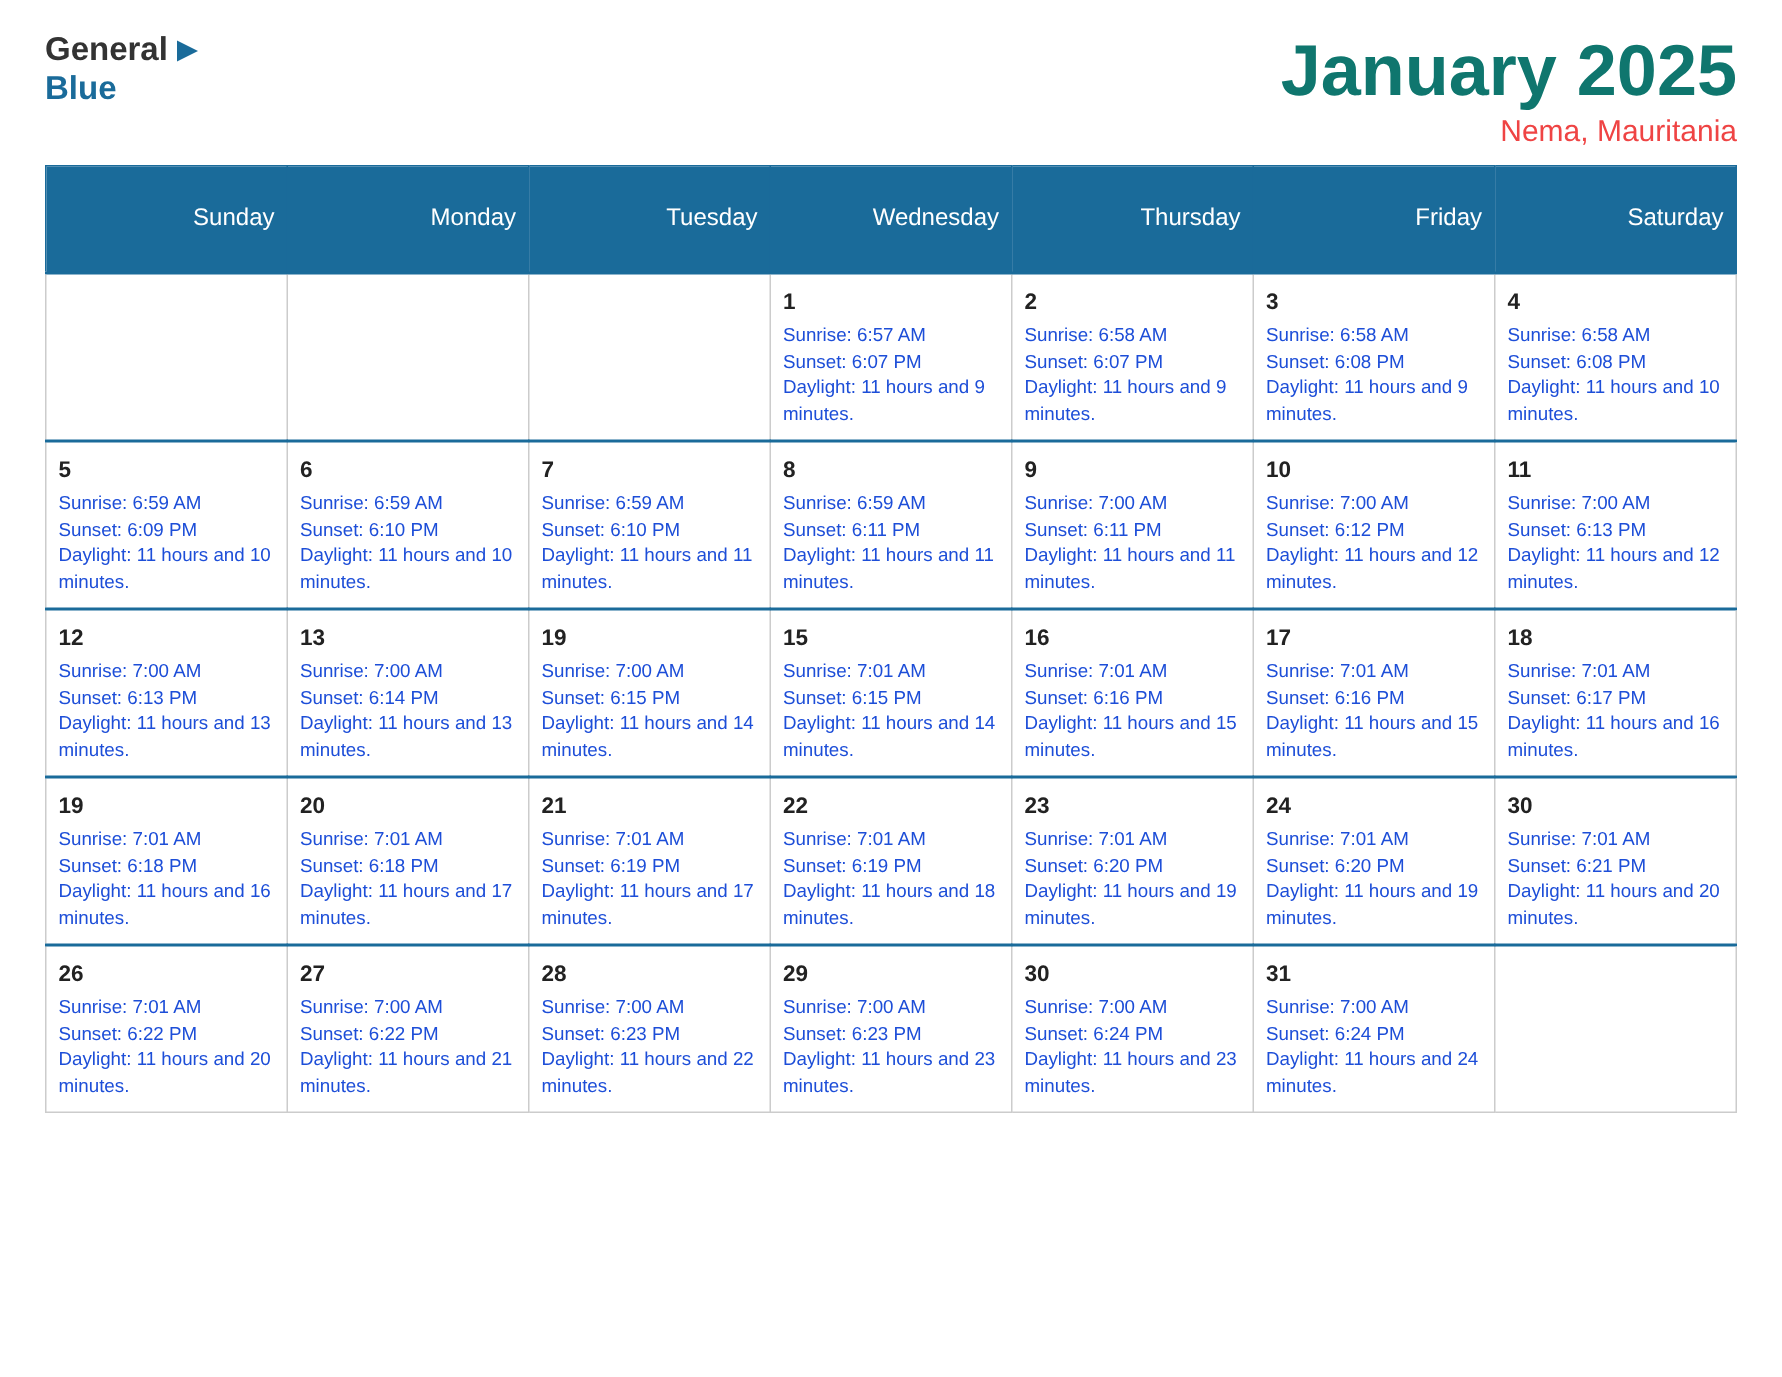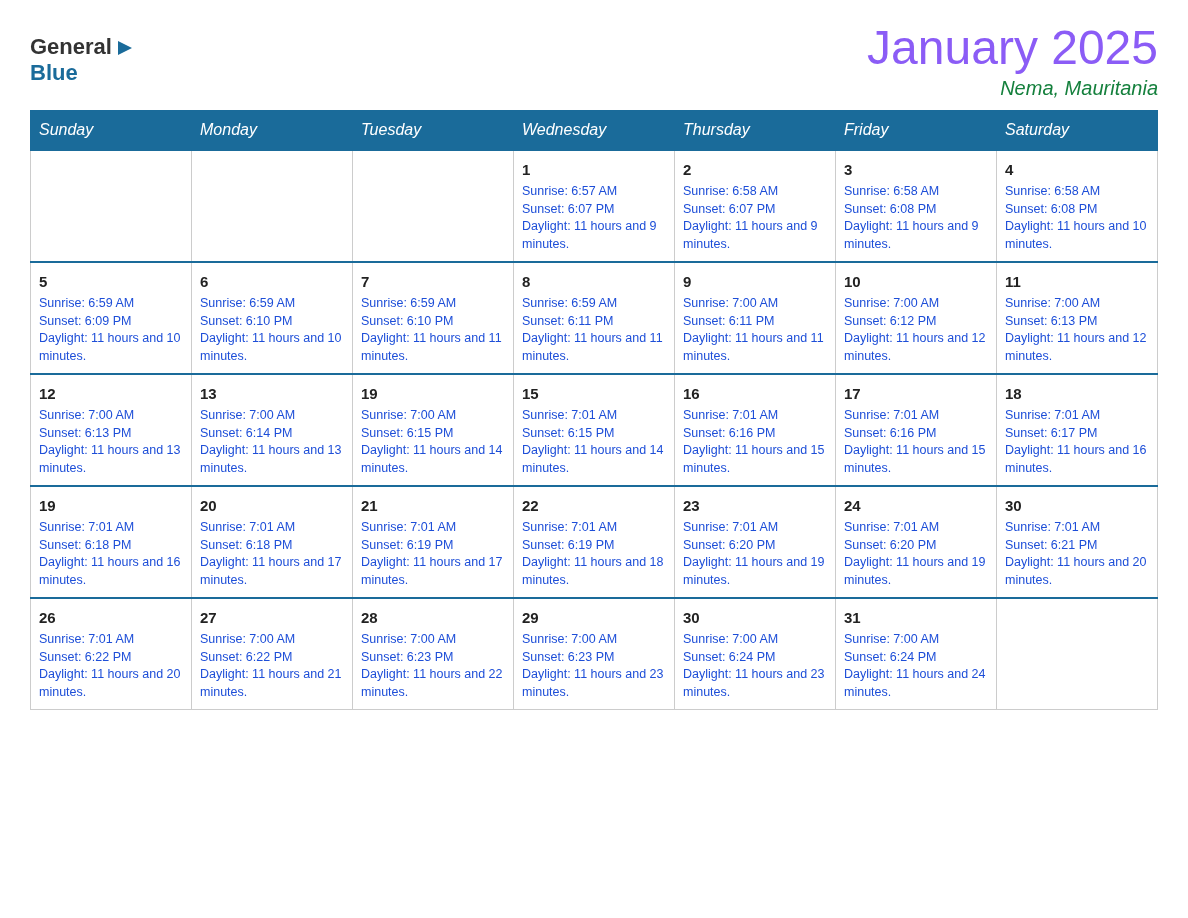--- a/index.html
+++ b/index.html
@@ -6,21 +6,21 @@
     body {
       font-family: Arial, sans-serif;
       background: #fff;
       padding: 20px 30px;
       width: 1188px;
       min-height: 918px;
     }
     .header {
       display: flex;
       justify-content: space-between;
-      align-items: center;
+      align-items: flex-start;
       margin-bottom: 10px;
     }
     .logo {
       display: flex;
       align-items: center;
       gap: 4px;
     }
     .logo-text-general {
       font-size: 22px;
       font-weight: bold;
@@ -38,43 +38,41 @@
     }
     .logo-top-row {
       display: flex;
       align-items: center;
     }
     .title-block {
       text-align: right;
     }
     .calendar-title {
       font-size: 48px;
-      font-weight: normal;
-      color: #8b5cf6;
+      font-weight: bold;
+      color: #0f766e;
     }
     .calendar-subtitle {
       font-size: 20px;
-      color: #15803d;
+      color: #ef4444;
       margin-top: 2px;
-      font-style: italic;
     }
     .calendar-table {
       width: 100%;
       border-collapse: collapse;
       margin-top: 10px;
     }
     .calendar-table thead tr th {
       background-color: #1a6b9a;
       color: #fff;
-      padding: 10px 8px;
+      padding: 26px 8px;
       font-size: 16px;
       font-weight: normal;
-      text-align: left;
+      text-align: right;
       border: 1px solid #1a6b9a;
-      font-style: italic;
     }
     .calendar-table tbody tr td {
       vertical-align: top;
       padding: 8px;
       border: 1px solid #ccc;
       width: 14.28%;
       min-height: 90px;
       font-size: 13px;
       color: #333;
       line-height: 1.4;

